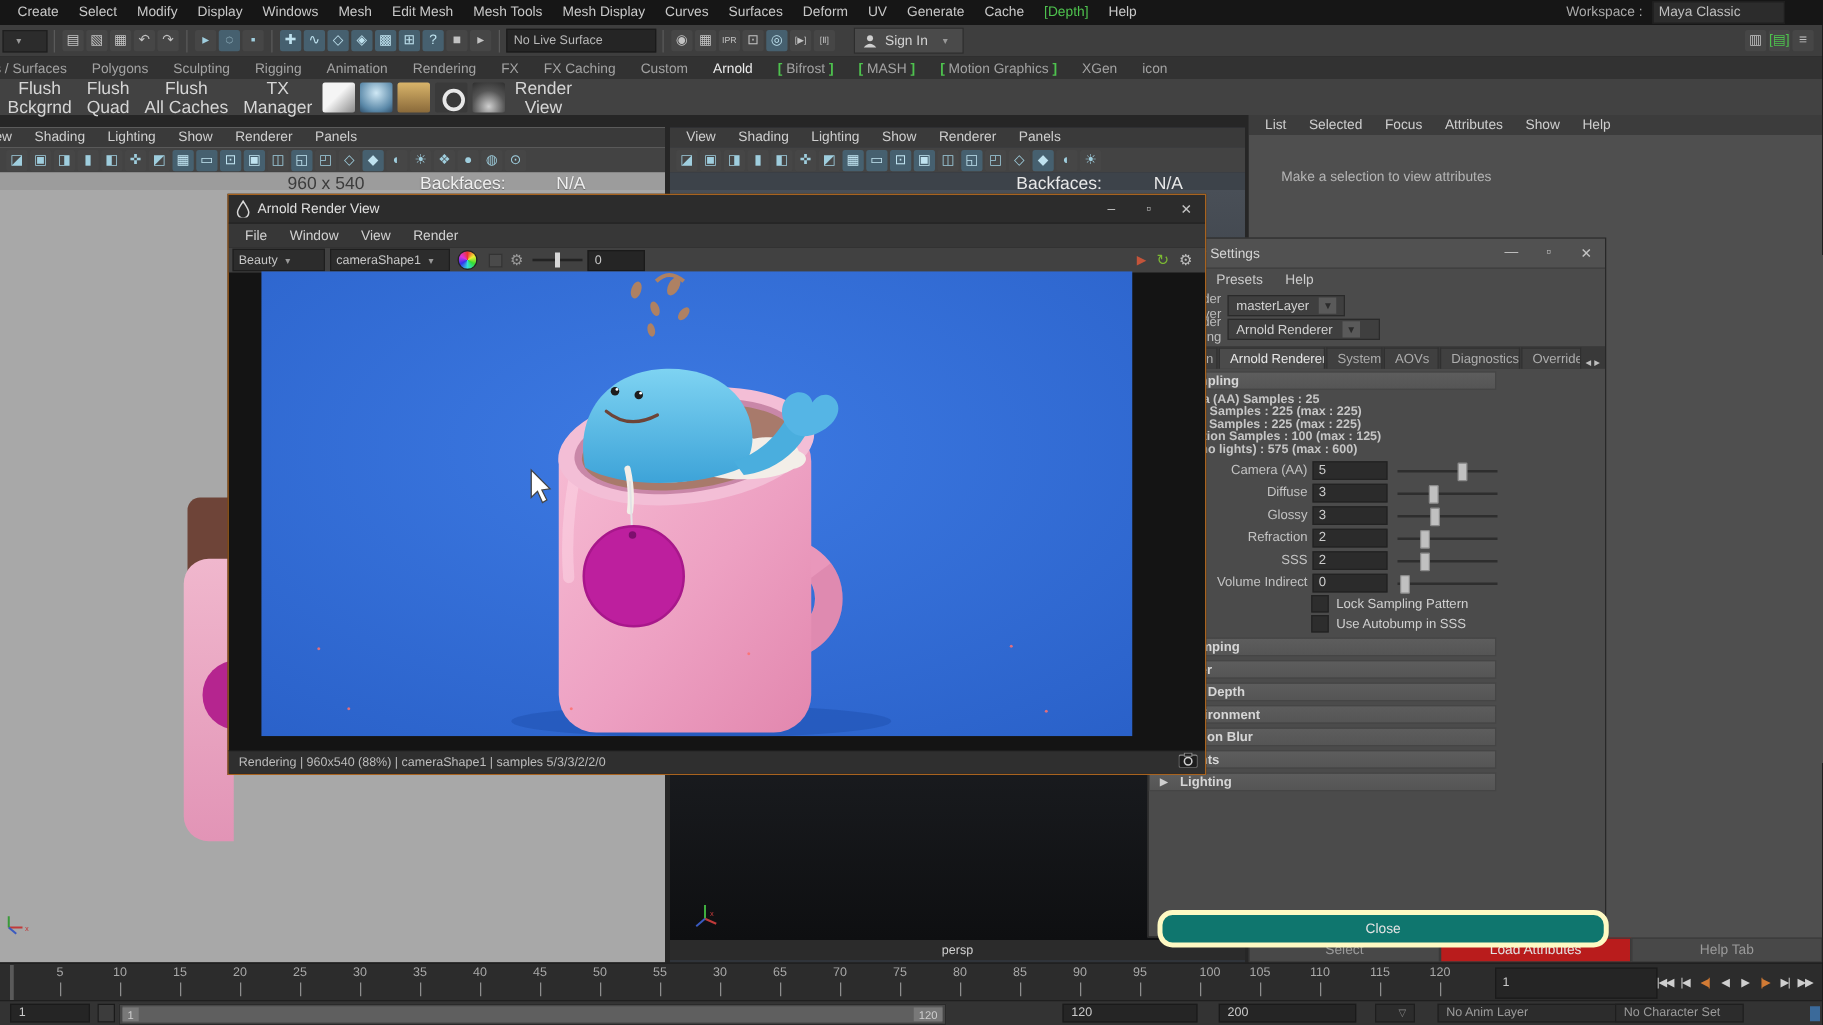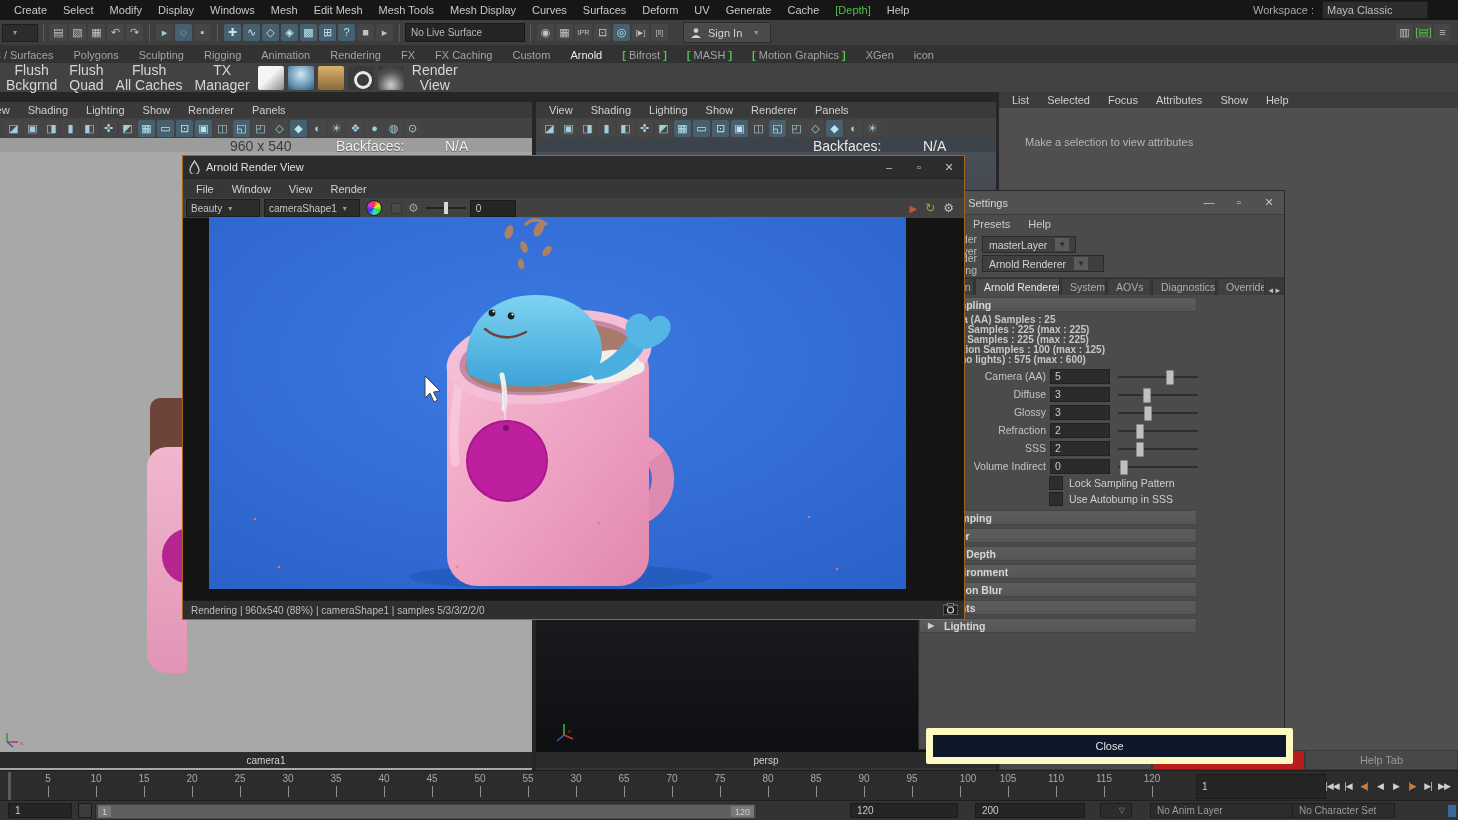--- a/index.html
+++ b/index.html
@@ -72,22 +72,22 @@
   #rs-info{font-size:10px;font-weight:bold;color:#c6c6c6;line-height:10px;padding:3px 0 2px 12px;}
   .rs-srow{display:flex;align-items:center;height:18px;}
   .rs-srow .lab{width:127px;text-align:right;font-size:10.5px;color:#c3c3c3;padding-right:0;flex:none;}
   .rs-srow .val{margin-left:4px;width:50px;height:13px;background:#2b2b2b;border:1px solid #222;color:#cccccc;font-size:10.5px;padding:0 4px;flex:none;display:flex;align-items:center;}
   .slider{position:relative;margin-left:8px;width:80px;height:13px;flex:none;}
   .slider .groove{position:absolute;left:0;right:0;top:6px;height:2px;background:#2e2e2e;}
   .slider .handle{position:absolute;top:0;width:6px;height:13px;background:#c0c0c0;border:1px solid #8a8a8a;border-radius:1px;}
   .rs-check{display:flex;align-items:center;height:16px;padding-left:130px;}
   .rs-check .box{width:12px;height:12px;background:#2d2d2d;border:1px solid #222;margin-right:6px;flex:none;}
   .rs-check .lab{font-size:10.5px;color:#d0d0d0;}
-  #rs-close{position:absolute;left:7px;top:537px;width:353px;height:22px;background:#0f172a;border:7px solid #fef9c3;
-            color:#e3e3e3;font-size:11px;display:flex;align-items:center;justify-content:center;border-radius:2px;}
+  #rs-close{position:absolute;left:7px;top:537px;width:353px;height:22px;background:#0f766e;border:4px solid #fef9c3;
+            color:#e3e3e3;font-size:11px;display:flex;align-items:center;justify-content:center;border-radius:12px;}
   
   #arv{left:182px;top:155px;width:783px;height:465px;background:#141414;border:1px solid #a8631f;z-index:10;position:absolute;box-sizing:border-box;}
   #arv-title{height:22px;background:#2c2c2c;display:flex;align-items:center;}
   #arv-title .t{font-size:11px;color:#e0e0e0;margin-left:6px;}
   #arv-menus{height:19px;background:#373737;display:flex;align-items:center;padding-left:4px;border-top:1px solid #222;}
   #arv-menus .menu-item{font-size:11px;color:#d2d2d2;padding:0 9px;}
   #arv-toolbar{height:20px;background:#414141;display:flex;align-items:center;padding-left:3px;}
   #arv-img{position:absolute;left:26px;top:61px;width:697px;height:372px;}
   #arv-status{position:absolute;left:0;bottom:0;width:100%;height:18px;background:#2f2f2f;display:flex;align-items:center;border-top:1px solid #1c1c1c;}
   #arv-status .t{font-size:10px;color:#bcbcbc;padding-left:8px;}
@@ -289,21 +289,20 @@
       <div class="abs" style="left:150px;top:246px;width:33px;height:92px;background:#6e4438;border-radius:10px 0 0 10px;"></div>
       <div class="abs" style="left:147px;top:295px;width:40px;height:226px;background:linear-gradient(180deg,#f0b7cd,#e294b6);border-radius:20px 0 0 20px;"></div>
       <div class="abs" style="left:162px;top:376px;width:56px;height:56px;border-radius:50%;background:#b5258f;"></div>
       <svg class="abs" style="left:4px;bottom:4px" width="22" height="20" viewBox="0 0 22 20">
         <line x1="3" y1="14" x2="14" y2="14" stroke="#c03a3a" stroke-width="1.6"></line>
         <line x1="3" y1="14" x2="3" y2="5" stroke="#3a9a3a" stroke-width="1.6"></line>
         <line x1="3" y1="14" x2="9" y2="19" stroke="#3a5ac0" stroke-width="1.6"></line>
         <text x="16" y="17" font-size="6" fill="#c03a3a">x</text>
       </svg>
     </div>
-    <div class="vlabel">camera1</div>
   </div>
 
   <div class="panel" id="vp-persp" style="left:536px;top:102px;width:460px;height:668px;background:#30343a;">
     <div class="pmenus" id="persp-menus">
         <span class="menu-item">View</span>
         <span class="menu-item">Shading</span>
         <span class="menu-item">Lighting</span>
         <span class="menu-item">Show</span>
         <span class="menu-item">Renderer</span>
         <span class="menu-item">Panels</span>

